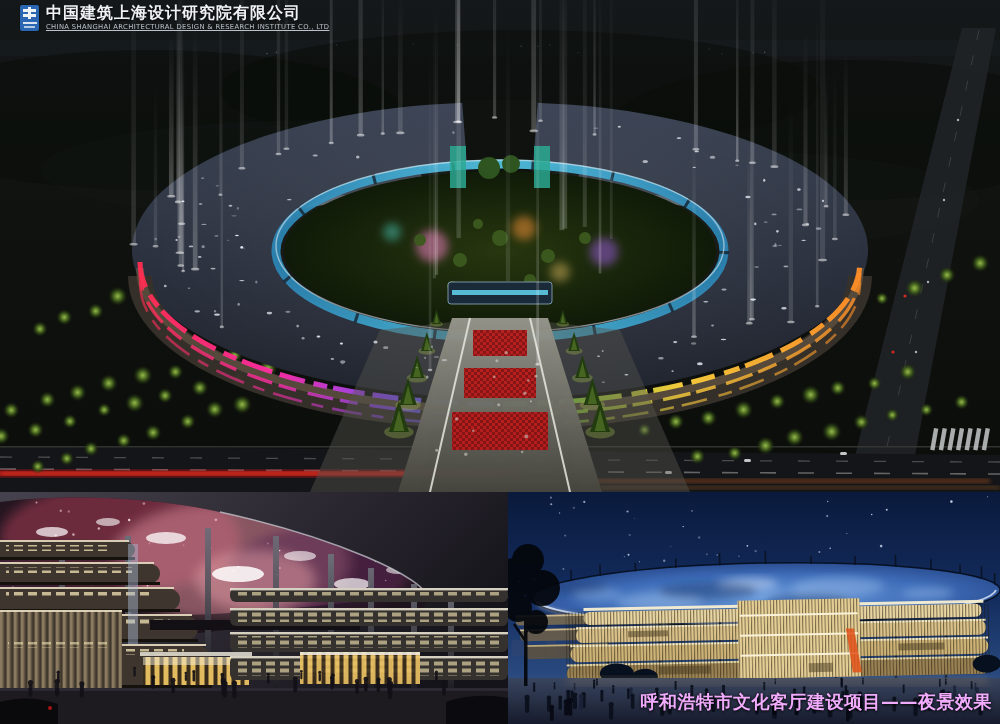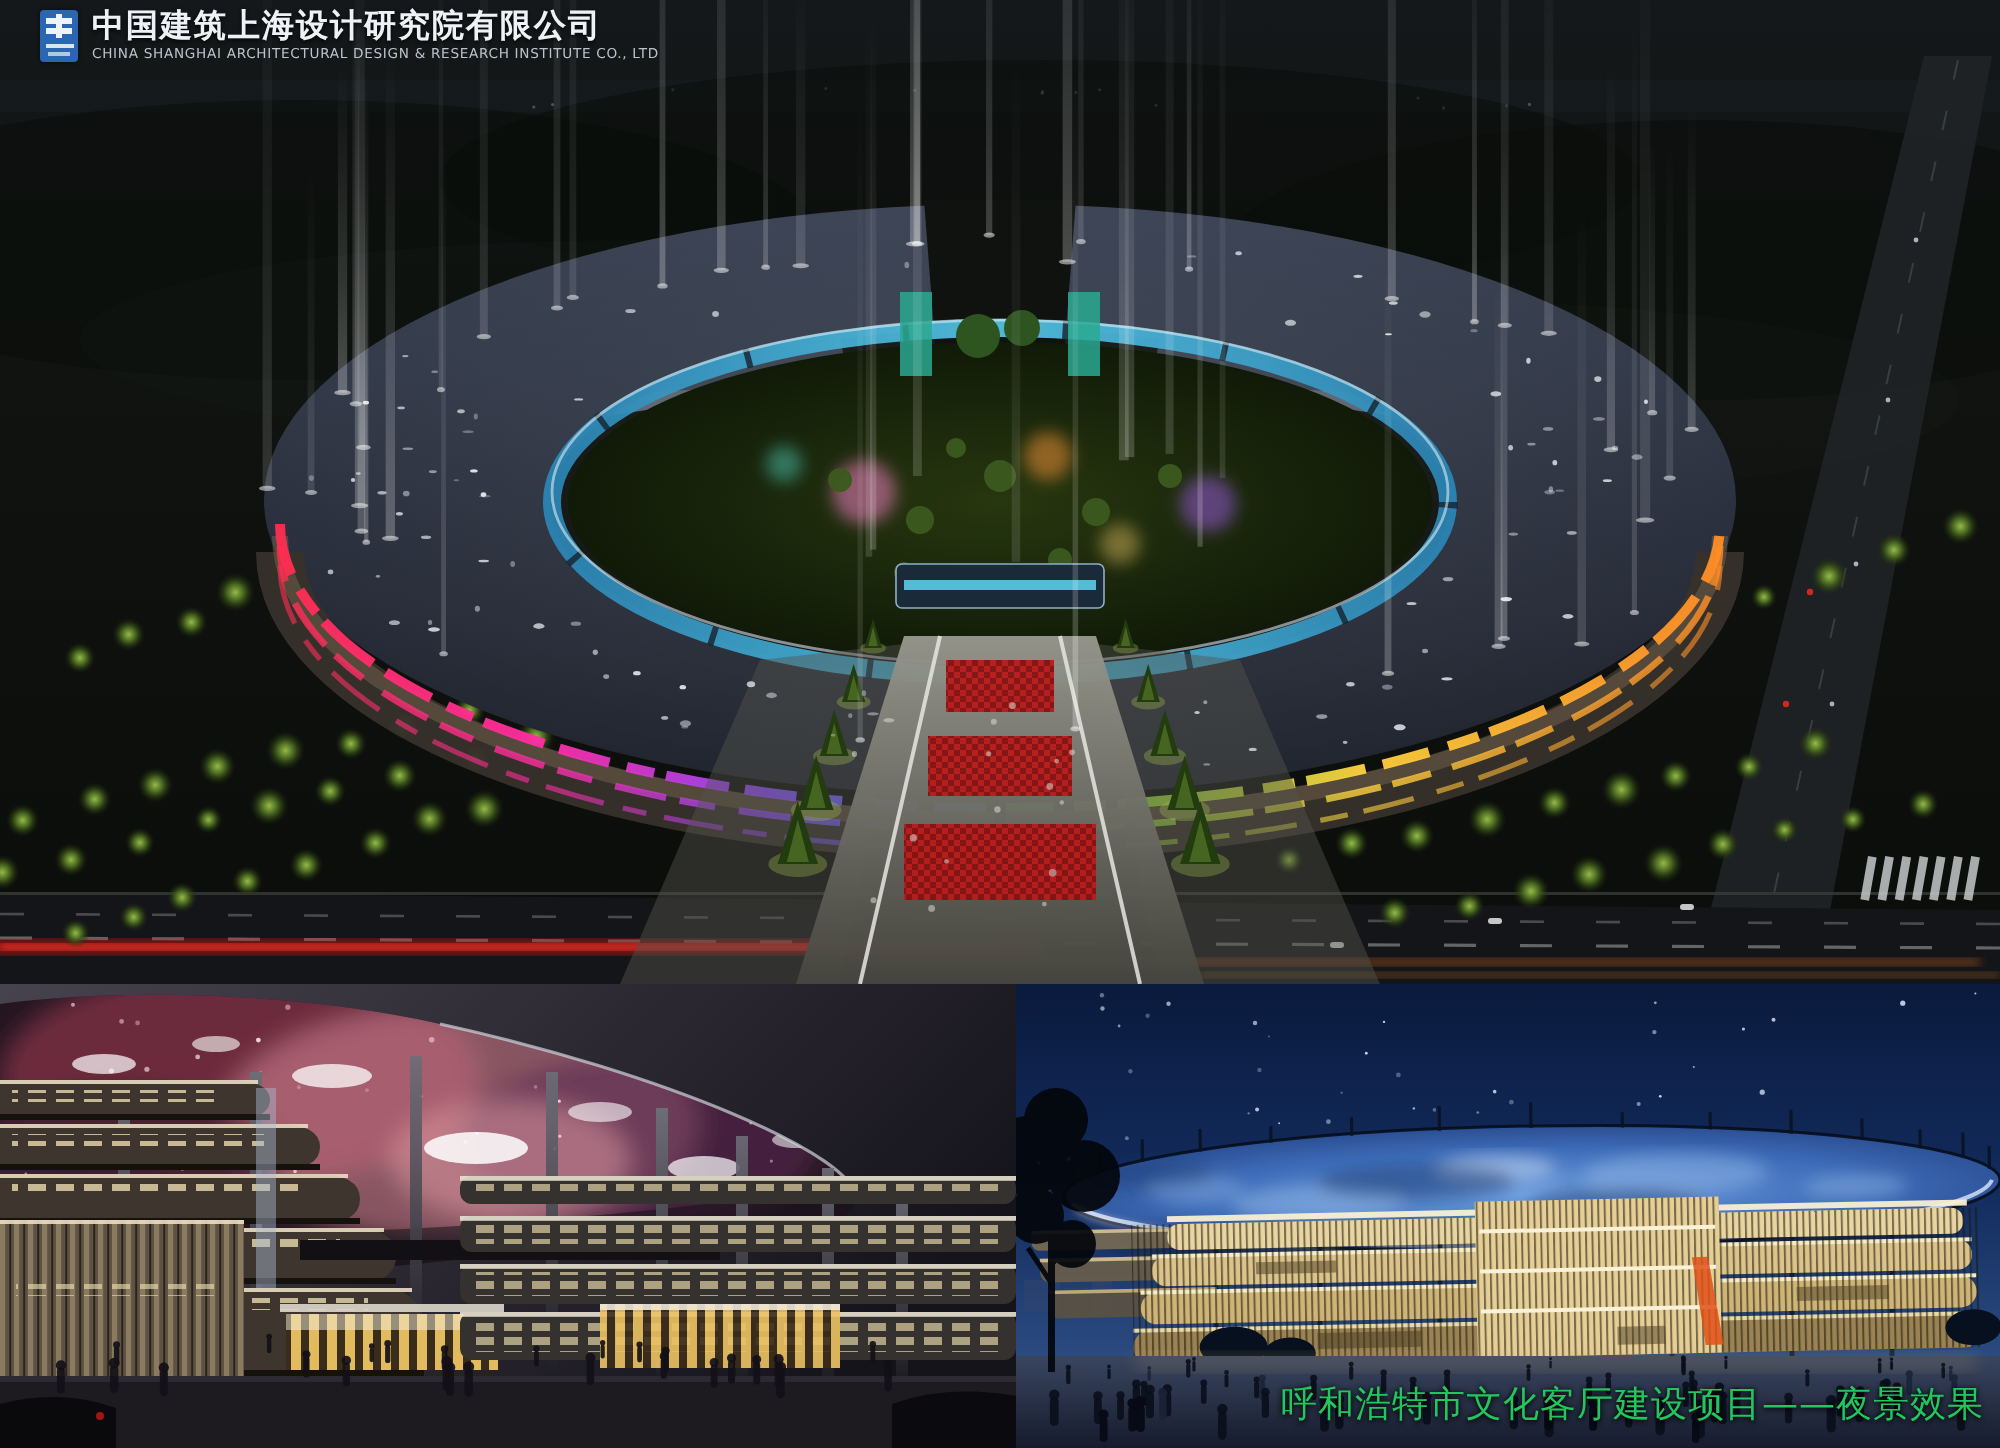--- a/index.html
+++ b/index.html
@@ -16,23 +16,23 @@
         box-shadow:0 0 2px rgba(0,0,0,.6);flex:0 0 auto;}
   .logo i{position:absolute;background:#eef3f8;display:block;}
   .logo .b1{left:3px;top:4px;width:13px;height:2.5px;}
   .logo .b2{left:3px;top:9px;width:13px;height:2.5px;}
   .logo .b3{left:8px;top:2px;width:3px;height:12px;}
   .logo .b4{left:2.5px;top:17px;width:14px;height:2px;opacity:.9;}
   .logo .b5{left:4px;top:21px;width:11px;height:1.5px;opacity:.7;}
   .hdr .txt{margin-left:7px;line-height:1;}
   .co-zh{font-size:16px;font-weight:700;color:#eef1f6;letter-spacing:1px;
          text-shadow:0 1px 2px rgba(0,0,0,.8);white-space:nowrap;}
-  .co-en{margin-top:3px;font-size:6.8px;color:#bcc2cc;letter-spacing:.35px;white-space:nowrap;}
+  .co-en{margin-top:3px;font-size:6.8px;color:#bcc2cc;letter-spacing:.35px;white-space:nowrap;text-decoration:underline;}
   
-  .caption{position:absolute;right:8px;bottom:10px;font-size:18px;font-weight:400;color:#22c55e;
+  .caption{position:absolute;right:8px;bottom:10px;font-size:18px;font-weight:700;color:#f0abfc;
            letter-spacing:.5px;white-space:nowrap;z-index:20;
            text-shadow:0 1px 3px rgba(0,0,0,.85),0 0 2px rgba(0,0,0,.7);}
 </style>
 </head>
 <body>
 
 <div class="stage">
 
   <div class="panel" id="panel-aerial">
     <svg viewBox="0 0 1000 492" width="1000" height="492">

